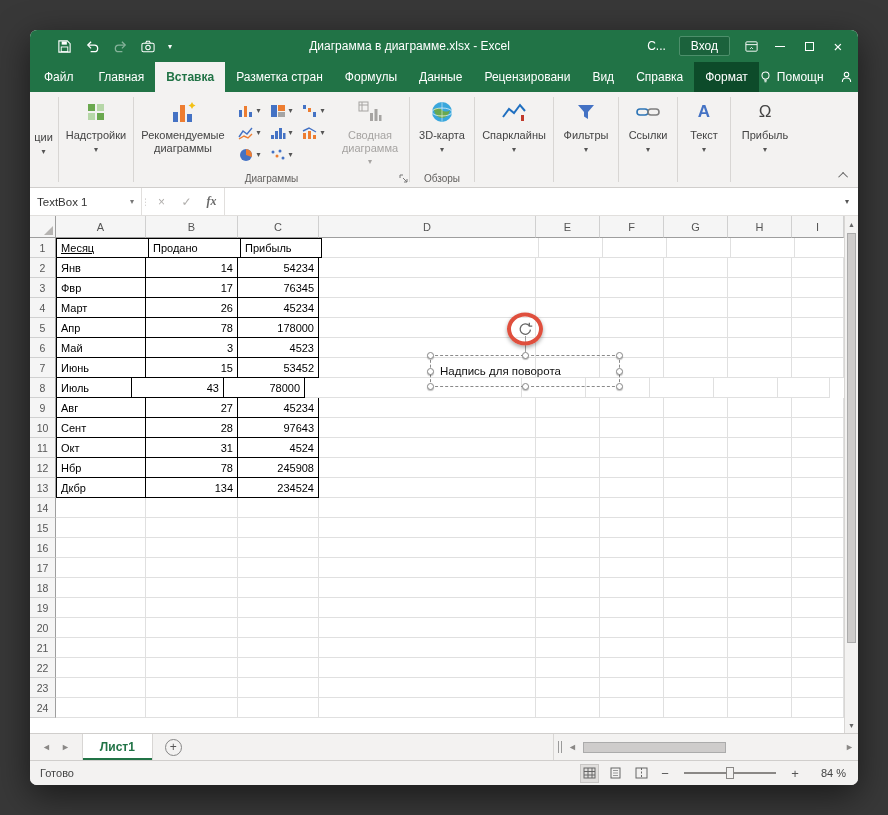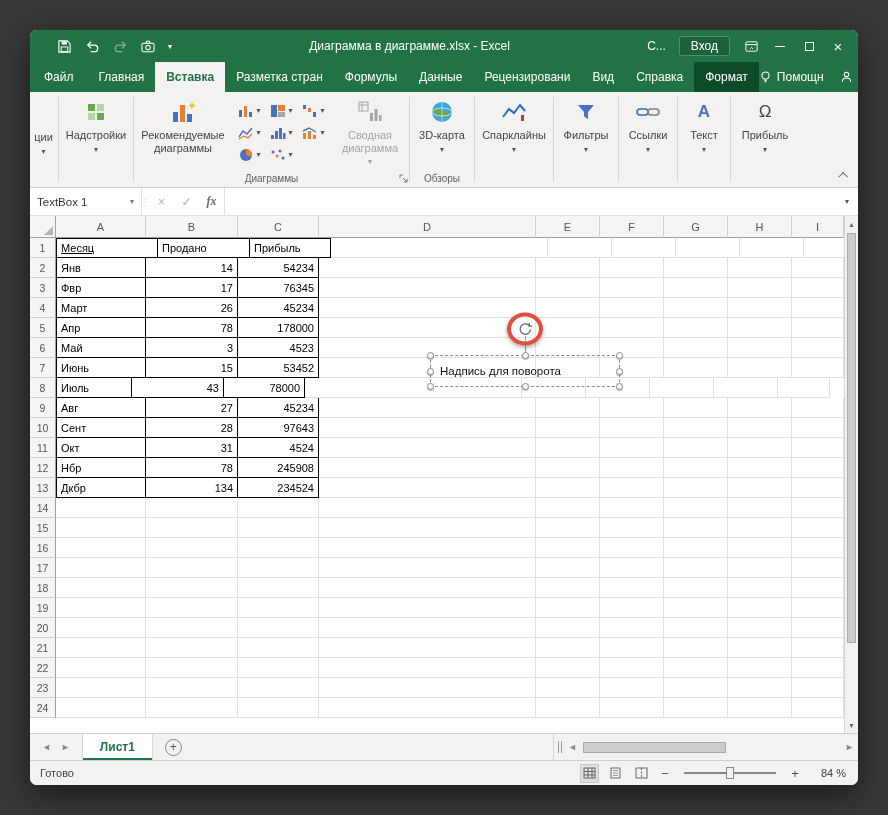--- a/index.html
+++ b/index.html
@@ -445,21 +445,21 @@
             <div class="chdr" style="width: 64px;">E</div>
             <div class="chdr" style="width: 64px;">F</div>
             <div class="chdr" style="width: 64px;">G</div>
             <div class="chdr" style="width: 64px;">H</div>
             <div class="chdr" style="width: 52px;">I</div>
           </div>
       </div>
       <div id="grid-body">
           <div class="grow">
             <div class="rhdr">1</div>
-            <div class="gcell tb tb-left tb-top" style="width: 102px; text-decoration: underline;">Месяц</div>
+            <div class="gcell tb tb-left tb-top" style="width: 93px; text-decoration: underline;">Месяц</div>
             <div class="gcell tb tb-top" style="width: 92px;">Продано</div>
             <div class="gcell tb tb-top" style="width: 81px;">Прибыль</div>
             <div class="gcell" style="width: 217px;"></div>
             <div class="gcell" style="width: 64px;"></div>
             <div class="gcell" style="width: 64px;"></div>
             <div class="gcell" style="width: 64px;"></div>
             <div class="gcell" style="width: 64px;"></div>
             <div class="gcell" style="width: 52px;"></div>
           </div>
           <div class="grow">

